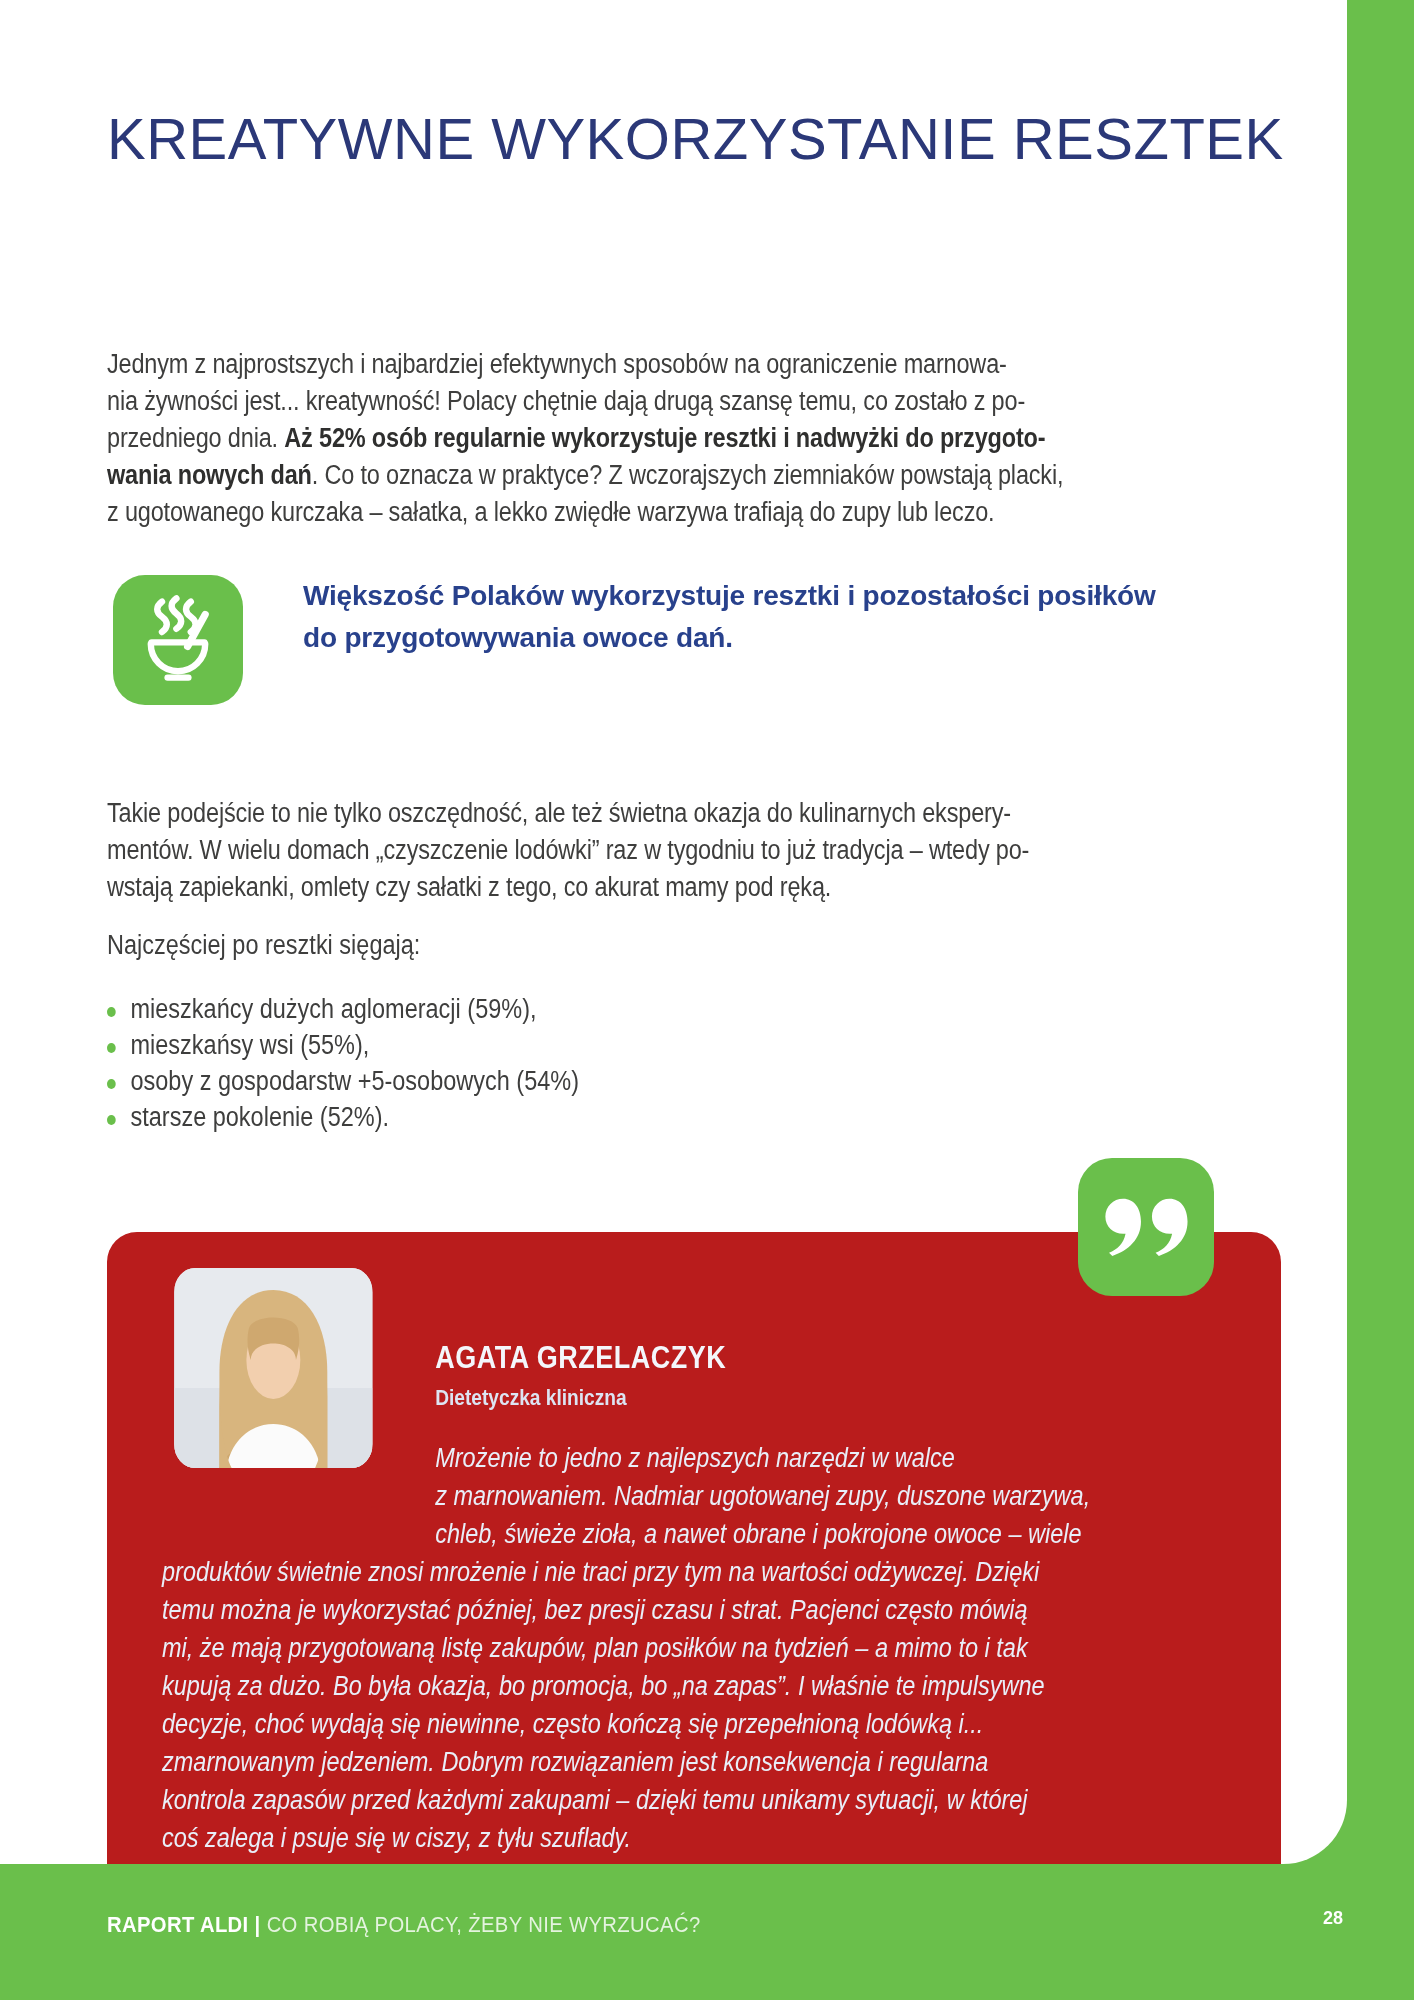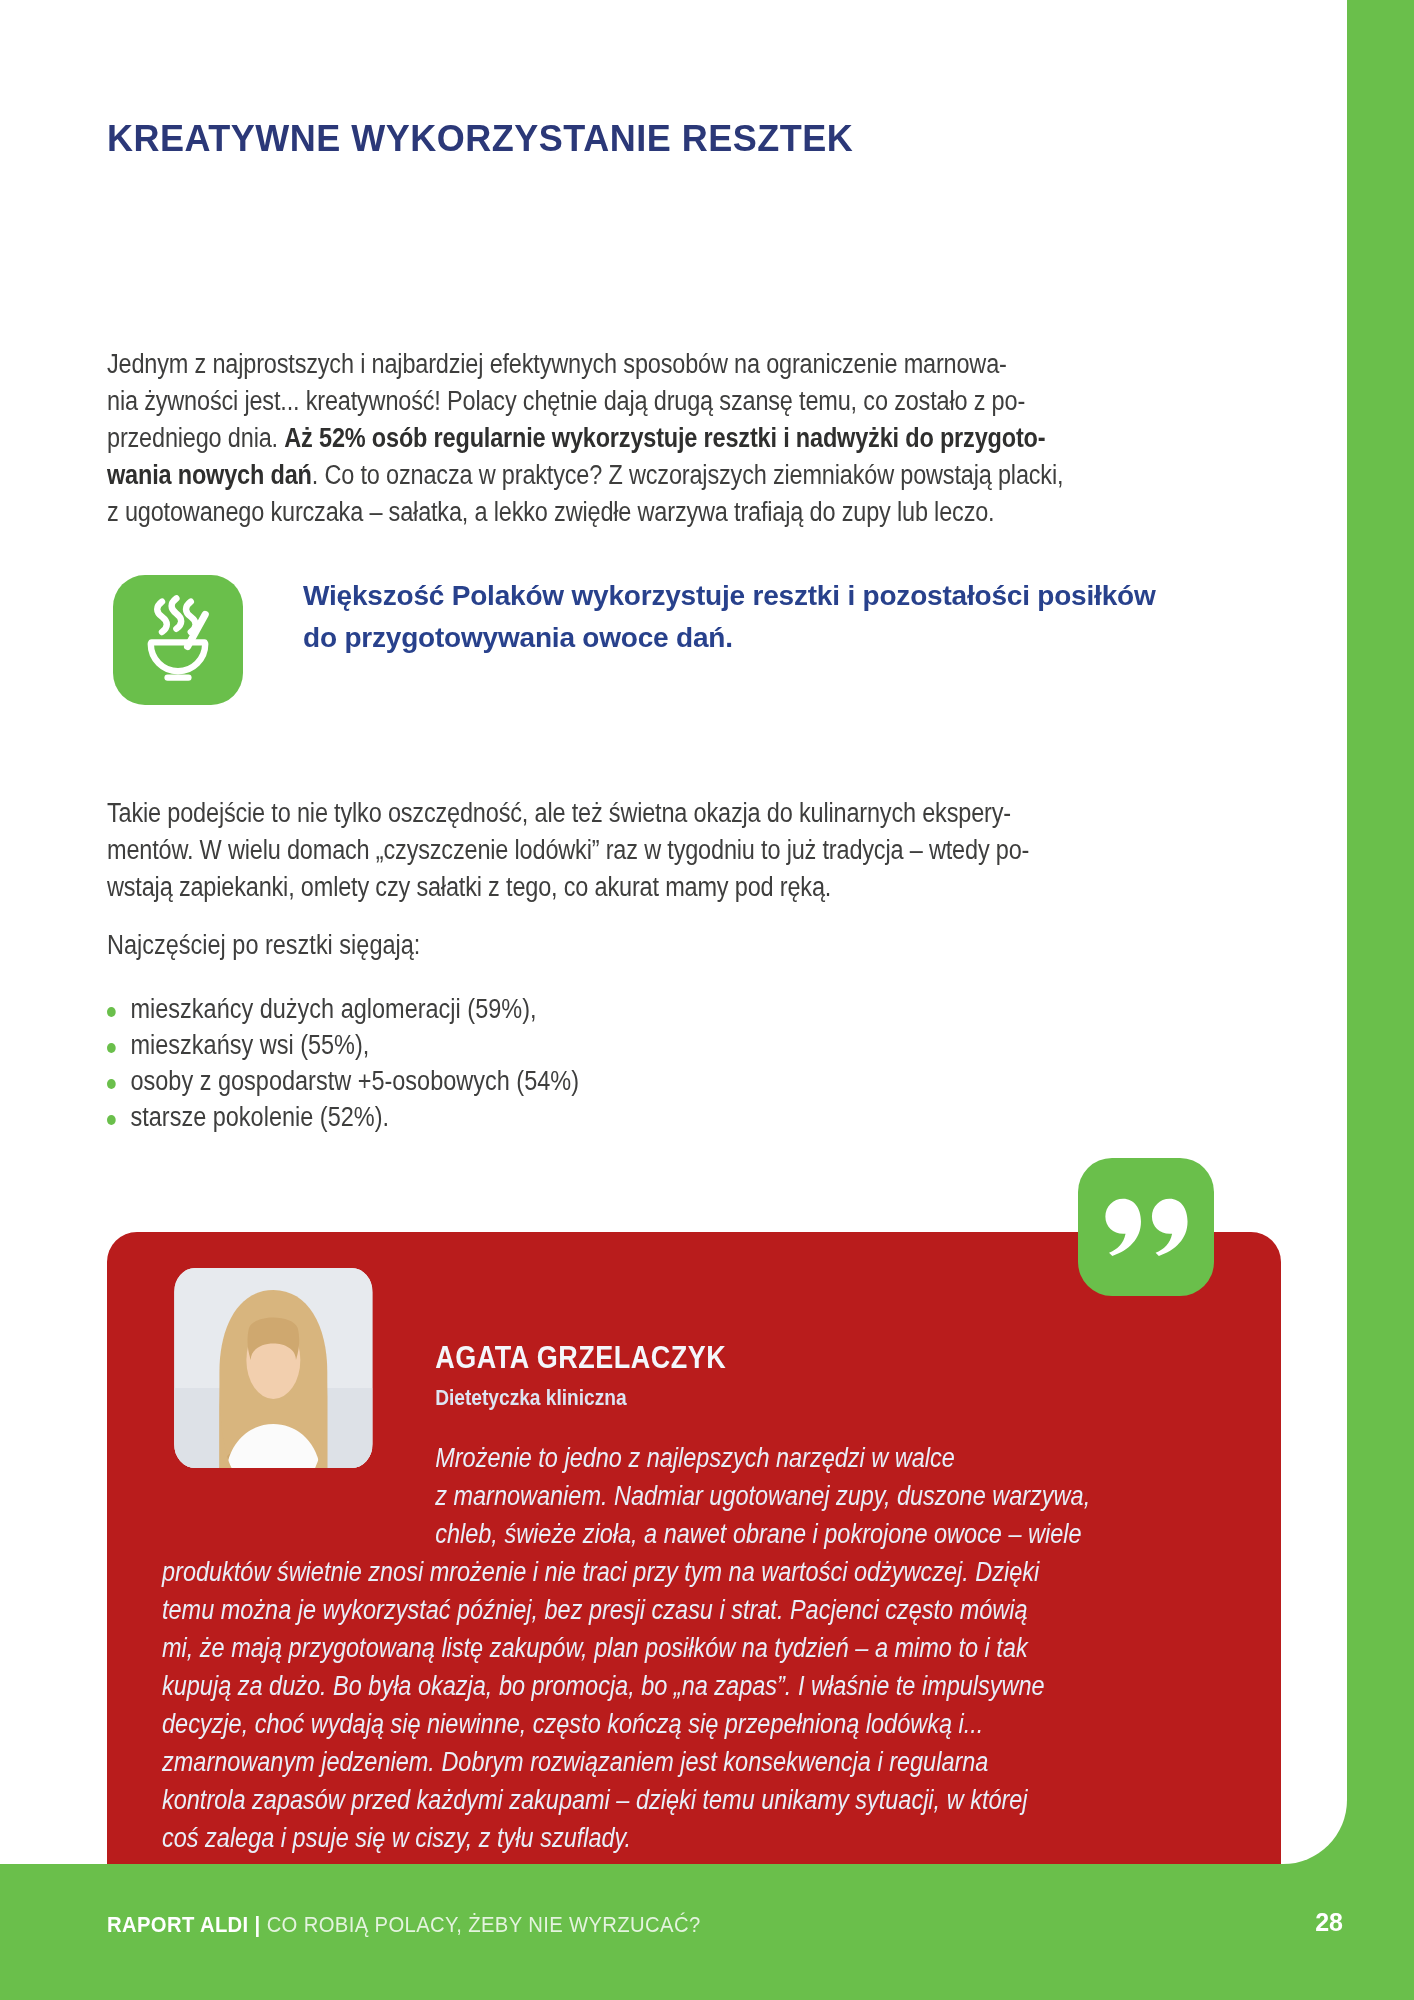--- a/index.html
+++ b/index.html
@@ -10,21 +10,21 @@
     -webkit-font-smoothing:antialiased;
   }
   
   .sheet{
     position:absolute;left:0;top:0;width:1347px;height:1864px;
     background:#ffffff;border-bottom-right-radius:64px;
   }
   .cond{transform:scaleX(0.87);transform-origin:0 0;}
   .page-title{
     position:absolute;left:107px;top:110px;
-    color:#2b3878;font-weight:bold;font-size:36px;line-height:57px;letter-spacing:.5px;
+    color:#2b3878;font-weight:normal;font-size:58px;line-height:57px;letter-spacing:.5px;
   }
   .body-block{position:absolute;left:107px;color:#3e3e3d;font-size:27px;line-height:37px;letter-spacing:-0.2px;white-space:nowrap;}
   .tline{white-space:nowrap;}
   .b{font-weight:bold;color:#2f2f2e;}
   #intro-para{top:346px;}
   #approach-para{top:795px;}
   .callout{position:absolute;left:113px;top:575px;display:flex;align-items:flex-start;}
   .callout-icon{
     width:130px;height:130px;border-radius:32px;background:#6abf4b;flex:0 0 auto;
     display:flex;align-items:center;justify-content:center;
@@ -58,21 +58,21 @@
   .expert-role{margin-top:9px;font-weight:bold;font-size:22px;color:#dde4f2;white-space:nowrap;}
   .quote-text{margin-top:28px;font-style:italic;font-size:27px;line-height:38px;color:#e9eef8;}
   
   .footer-text{
     position:absolute;left:107px;top:1912px;font-size:22px;letter-spacing:.4px;white-space:nowrap;
     transform:scaleX(0.92);transform-origin:0 0;
   }
   .footer-brand{color:#ffffff;font-weight:bold;}
   .footer-sep{color:#ffffff;font-weight:bold;}
   .footer-sub{color:rgba(255,255,255,0.82);}
-  .page-number{position:absolute;right:71px;top:1908px;color:#ffffff;font-weight:bold;font-size:25px;}
+  .page-number{position:absolute;right:71px;top:1908px;color:#ffffff;font-weight:bold;font-size:18px;}
 </style>
 </head>
 <body>
 
 <div class="screen">
 
   <div class="sheet">
 
     <h1 class="page-title" style="margin:0;">
       <div>KREATYWNE WYKORZYSTANIE RESZTEK</div>

